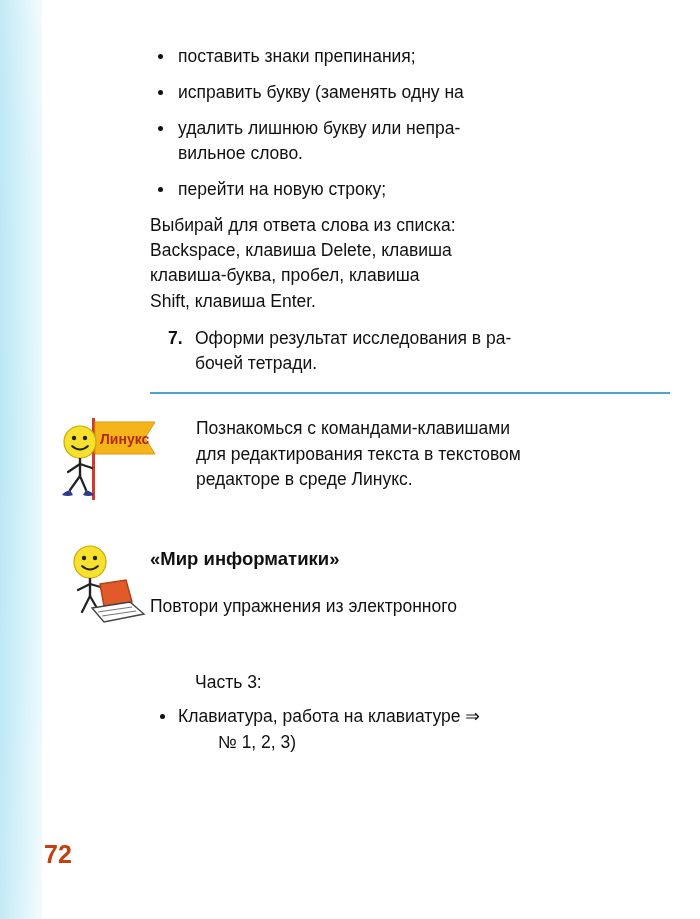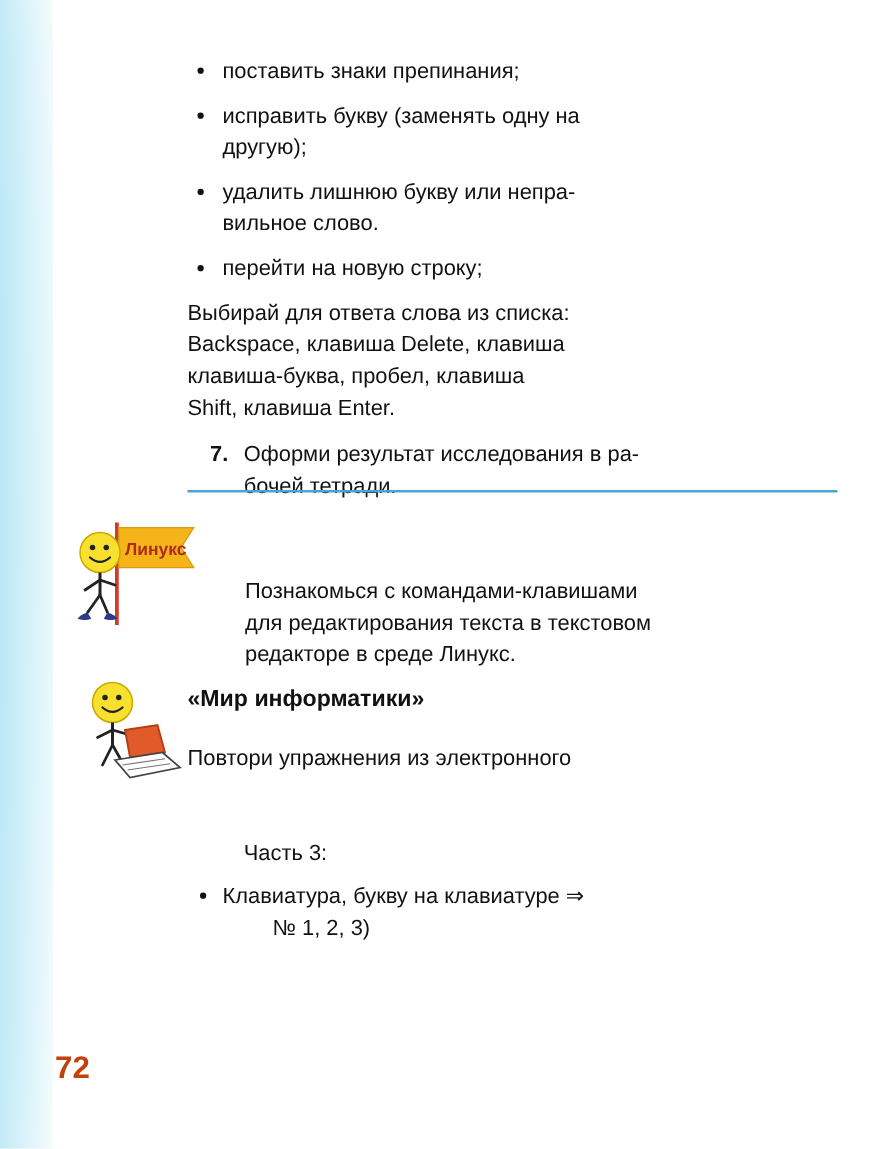--- a/index.html
+++ b/index.html
@@ -119,21 +119,20 @@
   
   .linux-block {
     position: absolute;
     left: 196px;
     top: 416px;
     width: 474px;
     font-size: 17.5px;
     line-height: 1.47;
     text-align: justify;
     text-justify: inter-word;
-    margin-top: 44px;
   }
 
   
   .section-heading {
     position: absolute;
     left: 150px;
     top: 548px;
     font-size: 18.5px;
     font-weight: bold;
   }
@@ -205,21 +204,20 @@
   </div>
 
   <div class="content">
 
     <ul class="bullets">
       <li>
         <span>поставить знаки препинания;</span>
       </li>
       <li>
         <span class="justify-block">исправить  букву  (заменять  одну  на</span>
-        <span>другую);</span>
       </li>
       <li>
         <span>удалить  лишнюю  букву  или  непра-</span>
         <span>вильное слово.</span>
       </li>
       <li>
         <span>перейти на новую строку;</span>
       </li>
     </ul>
 
@@ -298,19 +296,19 @@
 
   <div class="section-heading">«Мир информатики»</div>
 
   <div class="mi-para">
     <div>Повтори  упражнения  из  электронного</div>
   </div>
 
   <div class="part-label">Часть 3:</div>
 
   <div class="app-bullet">
-    <span>Клавиатура, букву на клавиатуре ⇒</span>
+    <span>Клавиатура, работа на клавиатуре ⇒</span>
     <span class="l3">№ 1, 2, 3)</span>
   </div>
 
   <div class="page-number">72</div>
 
 </div>
 
 </body></html>

